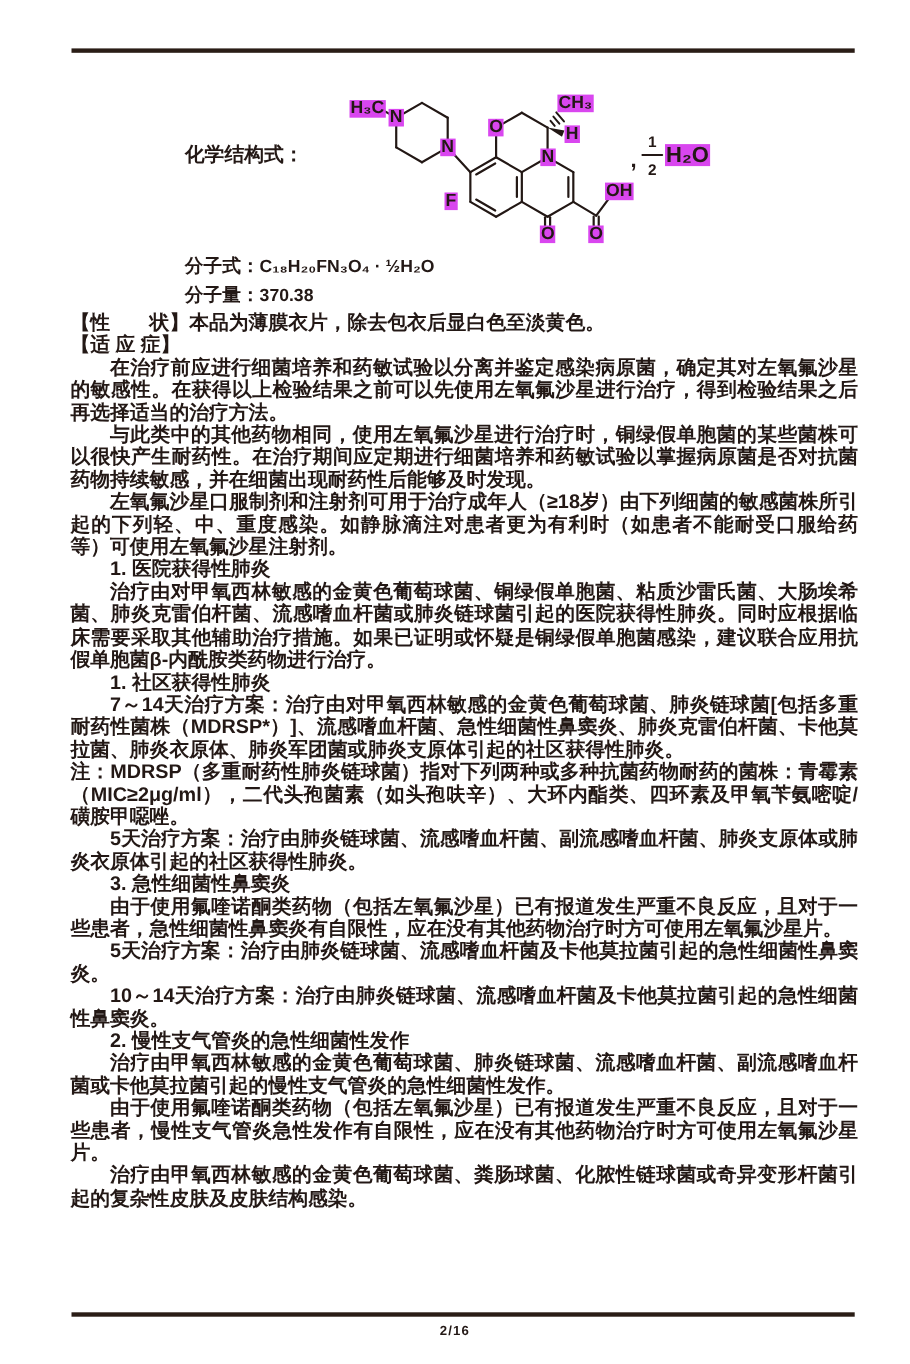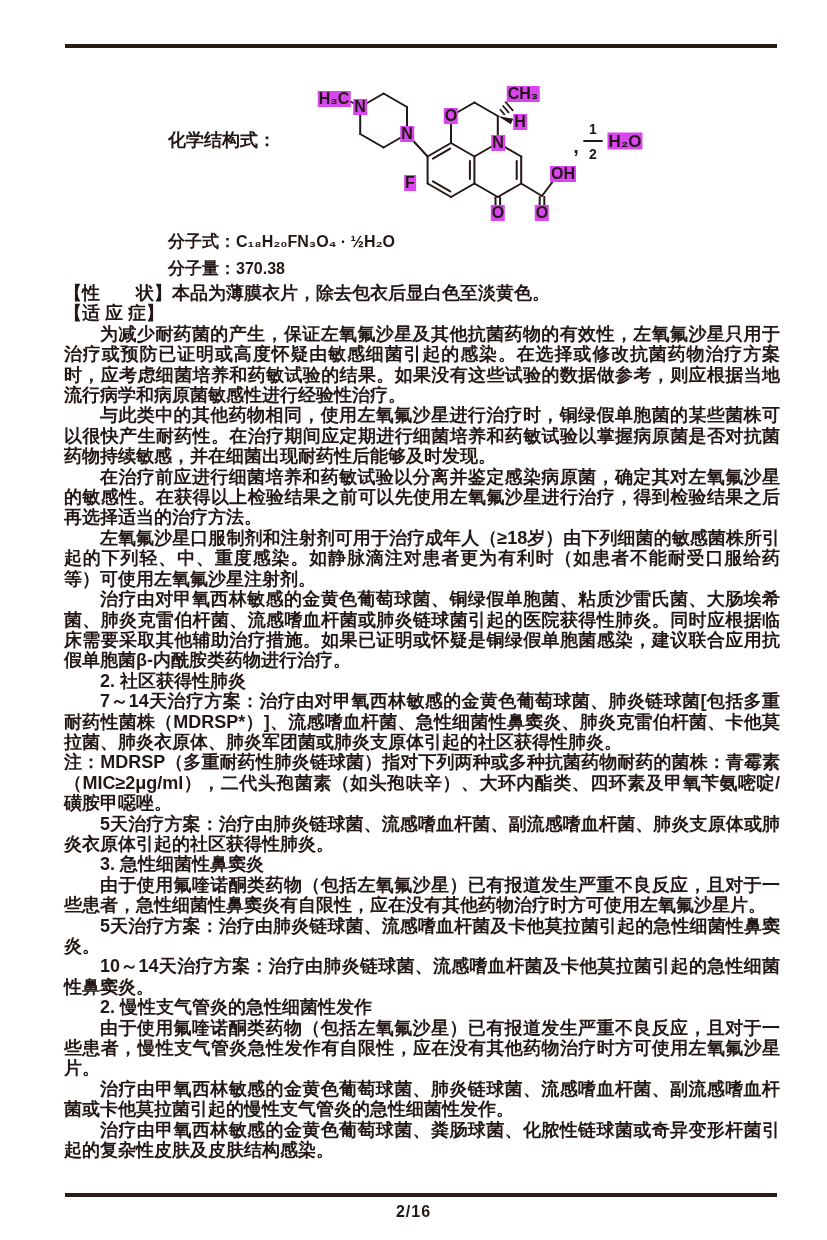--- a/index.html
+++ b/index.html
@@ -15,21 +15,21 @@
 
   .chem-label { position:absolute; left:168px; top:84px; font-size:18px; font-weight:600;margin-top:44px; }
 
   .structure { position:absolute; left:315px; top:82px; width:340px; height:143px; }
   .structure svg { position:absolute; left:0; top:0; }
   .atom {
     position:absolute; transform:translate(-50%,-50%);
     font-size:16px; font-weight:700; background:#d946ef; padding:0 1px;
     line-height:1; white-space:nowrap;
   }
-  .atom.small { font-size:17px; }
+  .atom.small { font-size:20px; }
   .atom.comma { font-size:20px; background:transparent; }
   .frac-num, .frac-den {
     position:absolute; transform:translate(-50%,-50%);
     font-size:14px; font-weight:700; line-height:1;
   }
 
   .formula-row { position:absolute; left:168px; font-size:17px; font-weight:600; white-space:nowrap; }
   .formula-row .val { font-size:16px; font-weight:700;text-align:right; }
 
   .body {
@@ -38,21 +38,21 @@
     text-align:justify; letter-spacing:0;
   }
   .body p { margin:0; }
   .para.indent { text-indent:2em; }
   .para.noindent { text-indent:0; }
   .lead { font-weight:800; }
   .heading { text-indent:2em; font-weight:800; }
 
   .footer {
     position:absolute; left:0; right:0; top:1203px; text-align:center;
-    font-size:16px; font-weight:600; letter-spacing:1px;
+    font-size:12px; font-weight:600; letter-spacing:1px;
   }
 </style>
 </head>
 <body>
 
 <div class="page">
 
   <div class="rule top"></div>
 
   <div class="chem-label">化学结构式：</div>
@@ -129,35 +129,35 @@
   <div class="formula-row" style="top:230px;">
     <span>分子式：</span><span class="val">C₁₈H₂₀FN₃O₄ · ½H₂O</span>
   </div>
   <div class="formula-row" style="top:257px;">
     <span>分子量：</span><span class="val">370.38</span>
   </div>
 
   <div class="body">
     <p class="para noindent"><span class="lead">【性　　状】</span><span>本品为薄膜衣片，除去包衣后显白色至淡黄色。</span></p>
     <p class="para noindent"><span class="lead">【适 应 症】</span><span></span></p>
-    <p class="para indent"><span class="lead"></span><span>为减少耐药菌的产生，保证左氧氟沙星及其他抗菌药物的有效性，左氧氟沙星只用于治疗或预防已证明或高度怀疑由敏感细菌引起的感染。在选择或修改抗菌药物治疗方案时，应考虑细菌培养和药敏试验的结果。如果没有这些试验的数据做参考，则应根据当地流行病学和病原菌敏感性进行经验性治疗。</span></p>
+    <p class="para indent"><span class="lead"></span><span>在治疗前应进行细菌培养和药敏试验以分离并鉴定感染病原菌，确定其对左氧氟沙星的敏感性。在获得以上检验结果之前可以先使用左氧氟沙星进行治疗，得到检验结果之后再选择适当的治疗方法。</span></p>
     <p class="para indent"><span class="lead"></span><span>与此类中的其他药物相同，使用左氧氟沙星进行治疗时，铜绿假单胞菌的某些菌株可以很快产生耐药性。在治疗期间应定期进行细菌培养和药敏试验以掌握病原菌是否对抗菌药物持续敏感，并在细菌出现耐药性后能够及时发现。</span></p>
-    <p class="para indent"><span class="lead"></span><span>在治疗前应进行细菌培养和药敏试验以分离并鉴定感染病原菌，确定其对左氧氟沙星的敏感性。在获得以上检验结果之前可以先使用左氧氟沙星进行治疗，得到检验结果之后再选择适当的治疗方法。</span></p>
     <p class="para indent"><span class="lead"></span><span>左氧氟沙星口服制剂和注射剂可用于治疗成年人（≥18岁）由下列细菌的敏感菌株所引起的下列轻、中、重度感染。如静脉滴注对患者更为有利时（如患者不能耐受口服给药等）可使用左氧氟沙星注射剂。</span></p>
+    <p class="heading"><span class="lead">1. 医院获得性肺炎</span><span></span></p>
     <p class="para indent"><span class="lead"></span><span>治疗由对甲氧西林敏感的金黄色葡萄球菌、铜绿假单胞菌、粘质沙雷氏菌、大肠埃希菌、肺炎克雷伯杆菌、流感嗜血杆菌或肺炎链球菌引起的医院获得性肺炎。同时应根据临床需要采取其他辅助治疗措施。如果已证明或怀疑是铜绿假单胞菌感染，建议联合应用抗假单胞菌β-内酰胺类药物进行治疗。</span></p>
-    <p class="heading"><span class="lead">2. 社区获得性肺炎</span><span></span></p>
+    <p class="heading"><span class="lead">1. 社区获得性肺炎</span><span></span></p>
     <p class="para indent"><span class="lead">7～14天治疗方案：</span><span>治疗由对甲氧西林敏感的金黄色葡萄球菌、肺炎链球菌[包括多重耐药性菌株（MDRSP*）]、流感嗜血杆菌、急性细菌性鼻窦炎、肺炎克雷伯杆菌、卡他莫拉菌、肺炎衣原体、肺炎军团菌或肺炎支原体引起的社区获得性肺炎。</span></p>
     <p class="para noindent"><span class="lead"></span><span>注：MDRSP（多重耐药性肺炎链球菌）指对下列两种或多种抗菌药物耐药的菌株：青霉素（MIC≥2μg/ml），二代头孢菌素（如头孢呋辛）、大环内酯类、四环素及甲氧苄氨嘧啶/磺胺甲噁唑。</span></p>
     <p class="para indent"><span class="lead">5天治疗方案：</span><span>治疗由肺炎链球菌、流感嗜血杆菌、副流感嗜血杆菌、肺炎支原体或肺炎衣原体引起的社区获得性肺炎。</span></p>
     <p class="heading"><span class="lead">3. 急性细菌性鼻窦炎</span><span></span></p>
     <p class="para indent"><span class="lead"></span><span>由于使用氟喹诺酮类药物（包括左氧氟沙星）已有报道发生严重不良反应，且对于一些患者，急性细菌性鼻窦炎有自限性，应在没有其他药物治疗时方可使用左氧氟沙星片。</span></p>
     <p class="para indent"><span class="lead">5天治疗方案：</span><span>治疗由肺炎链球菌、流感嗜血杆菌及卡他莫拉菌引起的急性细菌性鼻窦炎。</span></p>
     <p class="para indent"><span class="lead">10～14天治疗方案：</span><span>治疗由肺炎链球菌、流感嗜血杆菌及卡他莫拉菌引起的急性细菌性鼻窦炎。</span></p>
     <p class="heading"><span class="lead">2. 慢性支气管炎的急性细菌性发作</span><span></span></p>
+    <p class="para indent"><span class="lead"></span><span>治疗由甲氧西林敏感的金黄色葡萄球菌、肺炎链球菌、流感嗜血杆菌、副流感嗜血杆菌或卡他莫拉菌引起的慢性支气管炎的急性细菌性发作。</span></p>
     <p class="para indent"><span class="lead"></span><span>由于使用氟喹诺酮类药物（包括左氧氟沙星）已有报道发生严重不良反应，且对于一些患者，慢性支气管炎急性发作有自限性，应在没有其他药物治疗时方可使用左氧氟沙星片。</span></p>
-    <p class="para indent"><span class="lead"></span><span>治疗由甲氧西林敏感的金黄色葡萄球菌、肺炎链球菌、流感嗜血杆菌、副流感嗜血杆菌或卡他莫拉菌引起的慢性支气管炎的急性细菌性发作。</span></p>
     <p class="para indent"><span class="lead"></span><span>治疗由甲氧西林敏感的金黄色葡萄球菌、粪肠球菌、化脓性链球菌或奇异变形杆菌引起的复杂性皮肤及皮肤结构感染。</span></p>
   </div>
 
   <div class="rule bottom"></div>
   <div class="footer">2/16</div>
 
 </div>
 
 </body></html>

